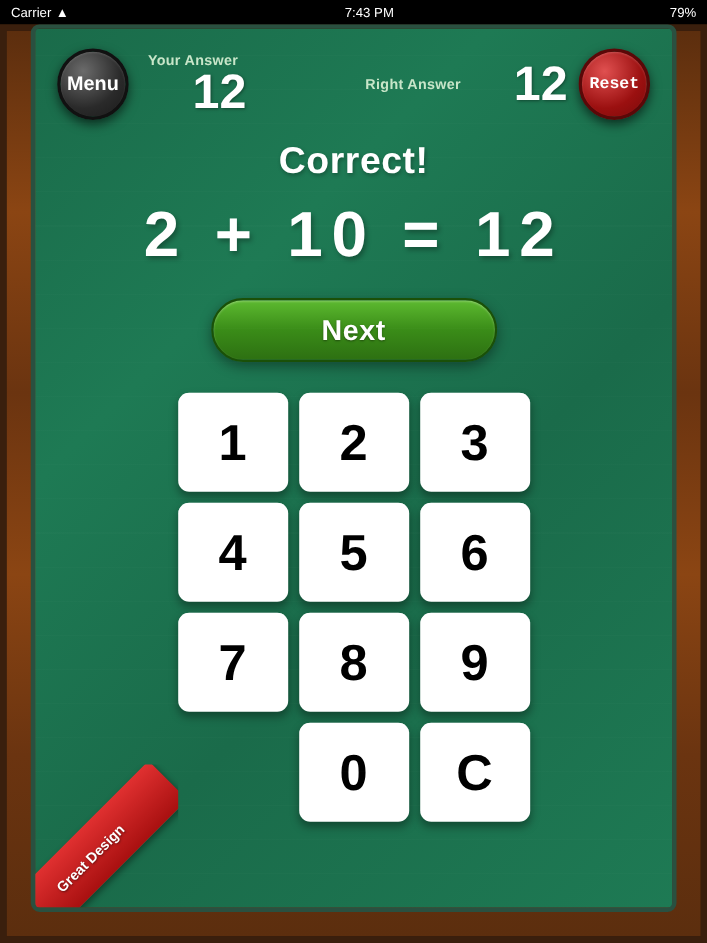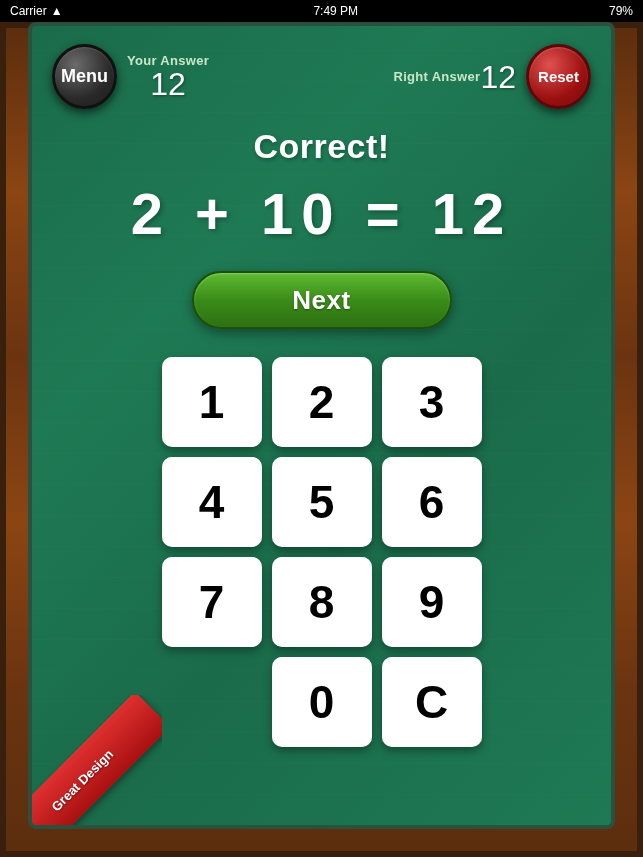--- a/index.html
+++ b/index.html
@@ -84,24 +84,25 @@
 
     .answer-label {
       color: #c8e6c9;
       font-size: 13px;
       font-weight: 700;
       letter-spacing: 0.3px;
     }
 
     .answer-value {
       color: #ffffff;
-      font-size: 32px;
-      font-weight: normal;
+      font-size: 44px;
+      font-weight: bold;
       line-height: 1;
       text-shadow: 1px 1px 3px rgba(0,0,0,0.4);
+      margin-left: 48px;
     }
 
     .menu-btn {
       width: 65px;
       height: 65px;
       border-radius: 50%;
       background: radial-gradient(circle at 35% 30%, #6b6b6b, #2a2a2a 60%, #1a1a1a);
       border: 3px solid #111;
       box-shadow: 0 4px 10px rgba(0,0,0,0.6), inset 0 1px 2px rgba(255,255,255,0.15);
       color: #fff;
@@ -120,20 +121,21 @@
       background: radial-gradient(circle at 35% 30%, #e05050, #9b1010 60%, #7a0a0a);
       border: 3px solid #5a0808;
       box-shadow: 0 4px 10px rgba(0,0,0,0.6), inset 0 1px 2px rgba(255,255,255,0.2);
       color: #fff;
       font-size: 15px;
       font-weight: bold;
       cursor: pointer;
       display: flex;
       align-items: center;
       justify-content: center;
+      font-family: Liberation Mono, monospace;
     }
 
     .left-group {
       display: flex;
       align-items: center;
       gap: 10px;
     }
 
     .right-group {
       display: flex;
@@ -251,21 +253,21 @@
     }
   </style>
 </head>
 <body>
 
 <div class="status-bar">
   <div class="carrier">
     <span>Carrier</span>
     <span>▲</span>
   </div>
-  <span>7:49 PM</span>
+  <span>7:43 PM</span>
   <span>79%</span>
 </div>
 
 <div class="wood-frame"></div>
 
 <div class="chalkboard">
 
   <div class="top-bar">
 
     <div class="left-group">

